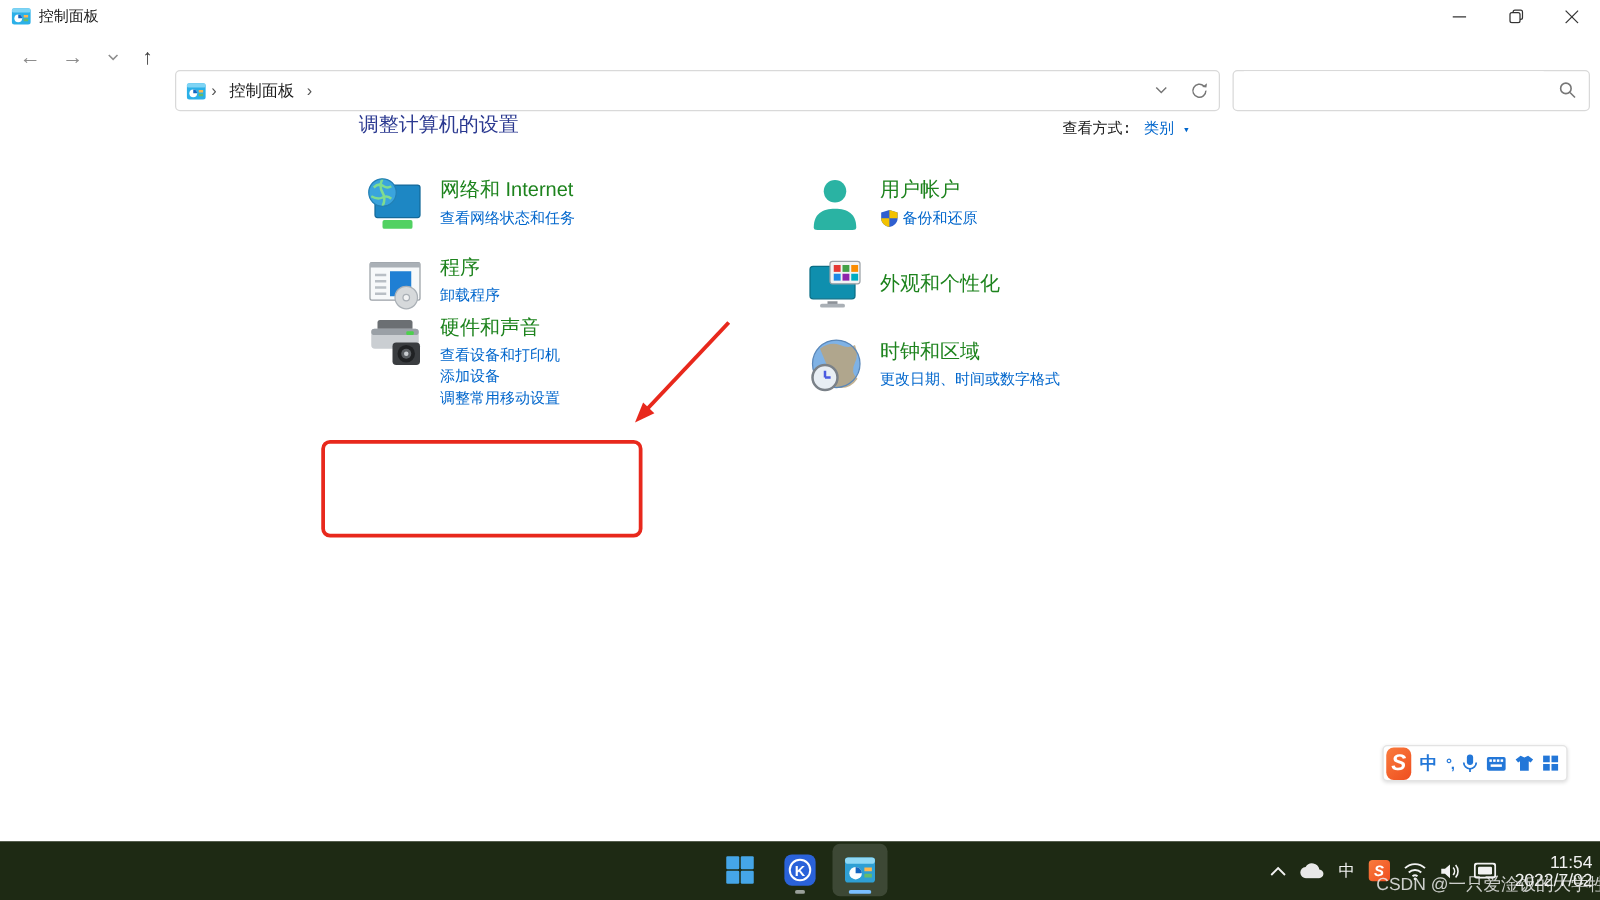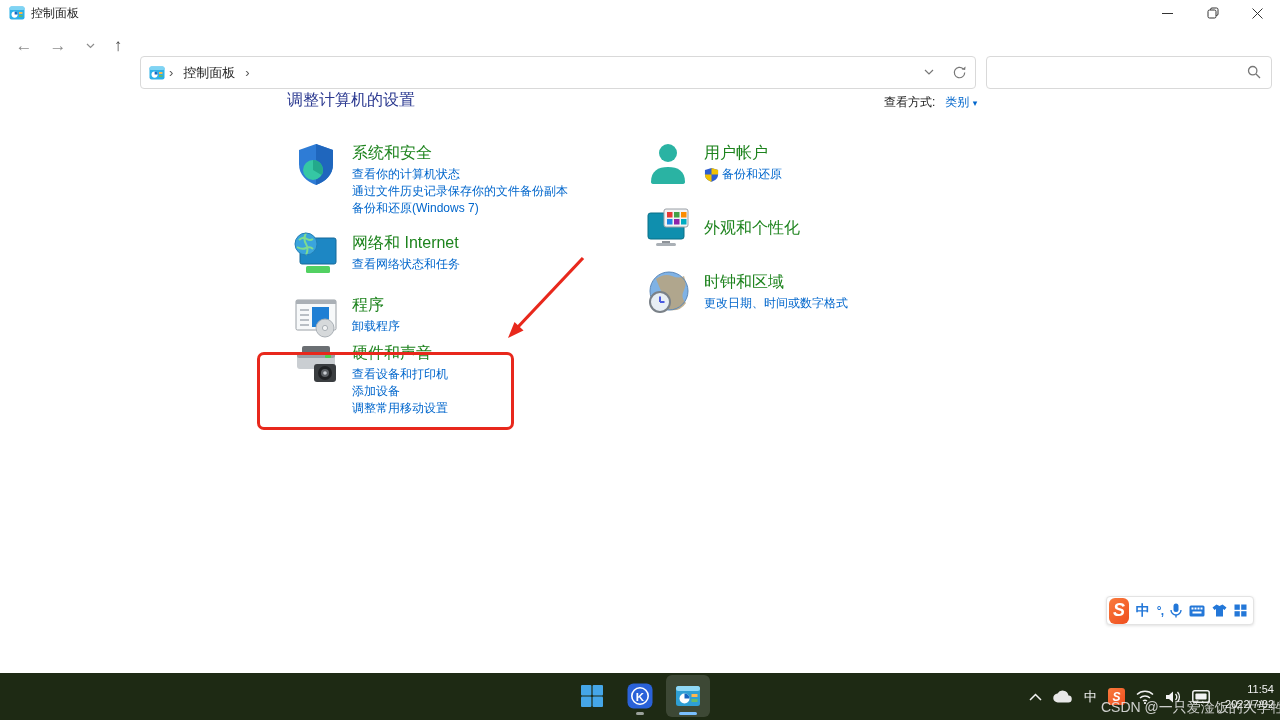--- a/index.html
+++ b/index.html
@@ -19,21 +19,21 @@
   .addressbar { position:absolute; left:140px; top:30px; width:836px; height:33px; border:1px solid #d9d9d9; border-radius:4px; background:#fff; display:flex; align-items:center; padding:0 8px; }
   .addressbar .crumbtext { font-size:13px; color:#1a1a1a; margin:0 6px; }
   .addressbar .sep { font-size:13px; color:#555; margin:0 4px; }
   .addr-right { margin-left:auto; display:flex; align-items:center; gap:18px; color:#777; }
   .searchbox { position:absolute; left:986px; top:30px; width:286px; height:33px; border:1px solid #d9d9d9; border-radius:4px; background:#fff; }
   .searchbox input { position:absolute; left:8px; top:0; width:240px; height:31px; border:none; outline:none; font-size:12px; }
   .searchbox .mag { position:absolute; right:10px; top:8px; }
 
   
   .pagehead { position:absolute; left:287px; top:90px; font-size:16px; color:#2b3990; }
-  .viewby { position:absolute; left:884px; top:94px; font-size:12px; color:#1a1a1a; }
+  .viewby { position:absolute; left:850px; top:94px; font-size:12px; color:#1a1a1a;font-family:Liberation Mono, monospace; }
   .viewby .val { color:#0066cc; margin-left:10px; }
   .viewby .caret { color:#0066cc; font-size:9px; }
 
   
   .col { position:absolute; top:140px; width:340px; }
   .col-left { left:292px; }
   .col-right { left:644px; }
   .cat { display:flex; gap:12px; }
   .cat-icon { width:48px; height:48px; flex:0 0 48px; }
   .cat-text { display:flex; flex-direction:column; padding-top:2px; }
@@ -55,21 +55,21 @@
   .taskbar { position:absolute; left:0; top:673px; width:1280px; height:47px; background:#1e2a14; }
   .tb-center { position:absolute; left:50%; transform:translateX(-50%); top:2px; display:flex; gap:4px; }
   .tb-item { width:44px; height:42px; border-radius:6px; display:flex; align-items:center; justify-content:center; position:relative; }
   .tb-item.active { background:rgba(255,255,255,.14); }
   .tb-dot { position:absolute; bottom:2px; left:50%; transform:translateX(-50%); height:3px; border-radius:2px; }
   .tb-dot.small { width:8px; background:#9aa09a; }
   .tb-dot.wide { width:18px; background:#7ac0ff; }
   .tray { position:absolute; right:6px; top:0; height:47px; display:flex; align-items:center; gap:11px; color:#f2f2f2; }
   .tray .zh { font-size:13px; }
   .tray-s { width:17px; height:17px; border-radius:3px; background:linear-gradient(135deg,#f97b3d,#ef4e1f); color:#fff; font-weight:bold; font-size:12px; font-style:italic; display:flex; align-items:center; justify-content:center; }
-  .clock { text-align:right; font-size:11px; line-height:15px; color:#f2f2f2; margin-left:4px; }
+  .clock { text-align:right; font-size:14px; line-height:15px; color:#f2f2f2; margin-left:4px; }
 
   .watermark { position:absolute; left:1101px; top:699px; font-size:14px; color:rgba(235,235,235,.85); white-space:nowrap; z-index:9; }
 </style>
 </head>
 <body>
 
 <div class="titlebar">
   <svg class="appicon" viewBox="0 0 16 16">
     <rect x="0.5" y="1.5" width="15" height="13" rx="2" fill="#2bb0e8"></rect>
     <rect x="0.5" y="1.5" width="15" height="3.5" rx="1.5" fill="#7fd4f4"></rect>
@@ -143,34 +143,20 @@
 </div>
 
 <div class="pagehead">调整计算机的设置</div>
 <div class="viewby">
   <span>查看方式:</span><span class="val">类别</span>
   <span class="caret">▾</span>
 </div>
 
 <div class="col col-left">
 
-  <div class="cat" style="margin-bottom:13px">
-    <svg class="cat-icon" viewBox="0 0 48 48">
-      <path d="M24 4 L41 10 V24 C41 35 33.5 41.5 24 45 C14.5 41.5 7 35 7 24 V10 Z" fill="#2e7cd6"></path>
-      <path d="M24 4 L41 10 V24 C41 35 33.5 41.5 24 45 Z" fill="#1f66bd"></path>
-      <circle cx="21" cy="30" r="10" fill="#35c7a4"></circle>
-      <path d="M21 20 a10 10 0 0 1 8.6 15 L21 30 Z" fill="#23a98b"></path>
-    </svg>
-    <div class="cat-text">
-      <a class="cat-title">系统和安全</a>
-      <a class="cat-link">查看你的计算机状态</a>
-      <a class="cat-link">通过文件历史记录保存你的文件备份副本</a>
-      <a class="cat-link">备份和还原(Windows 7)</a>
-    </div>
-  </div>
 
   <div class="cat" style="margin-bottom:14px">
     <svg class="cat-icon" viewBox="0 0 48 48">
       <rect x="8" y="8" width="36" height="26" rx="2" fill="#1d87c4"></rect>
       <rect x="8" y="8" width="36" height="26" rx="2" fill="none" stroke="#14699a"></rect>
       <rect x="14" y="36" width="24" height="7" rx="1.5" fill="#52d162"></rect>
       <circle cx="14" cy="14" r="11" fill="#3aa4dd"></circle>
       <path d="M7 10 q4 -4 8 -1 q3 2 6 0 M5 17 q5 3 9 1 q4 -2 7 1 M14 3 q-3 6 0 11 q3 5 0 11" fill="none" stroke="#7fdc8f" stroke-width="2"></path>
       <circle cx="14" cy="14" r="11" fill="none" stroke="#2380b5"></circle>
     </svg>

